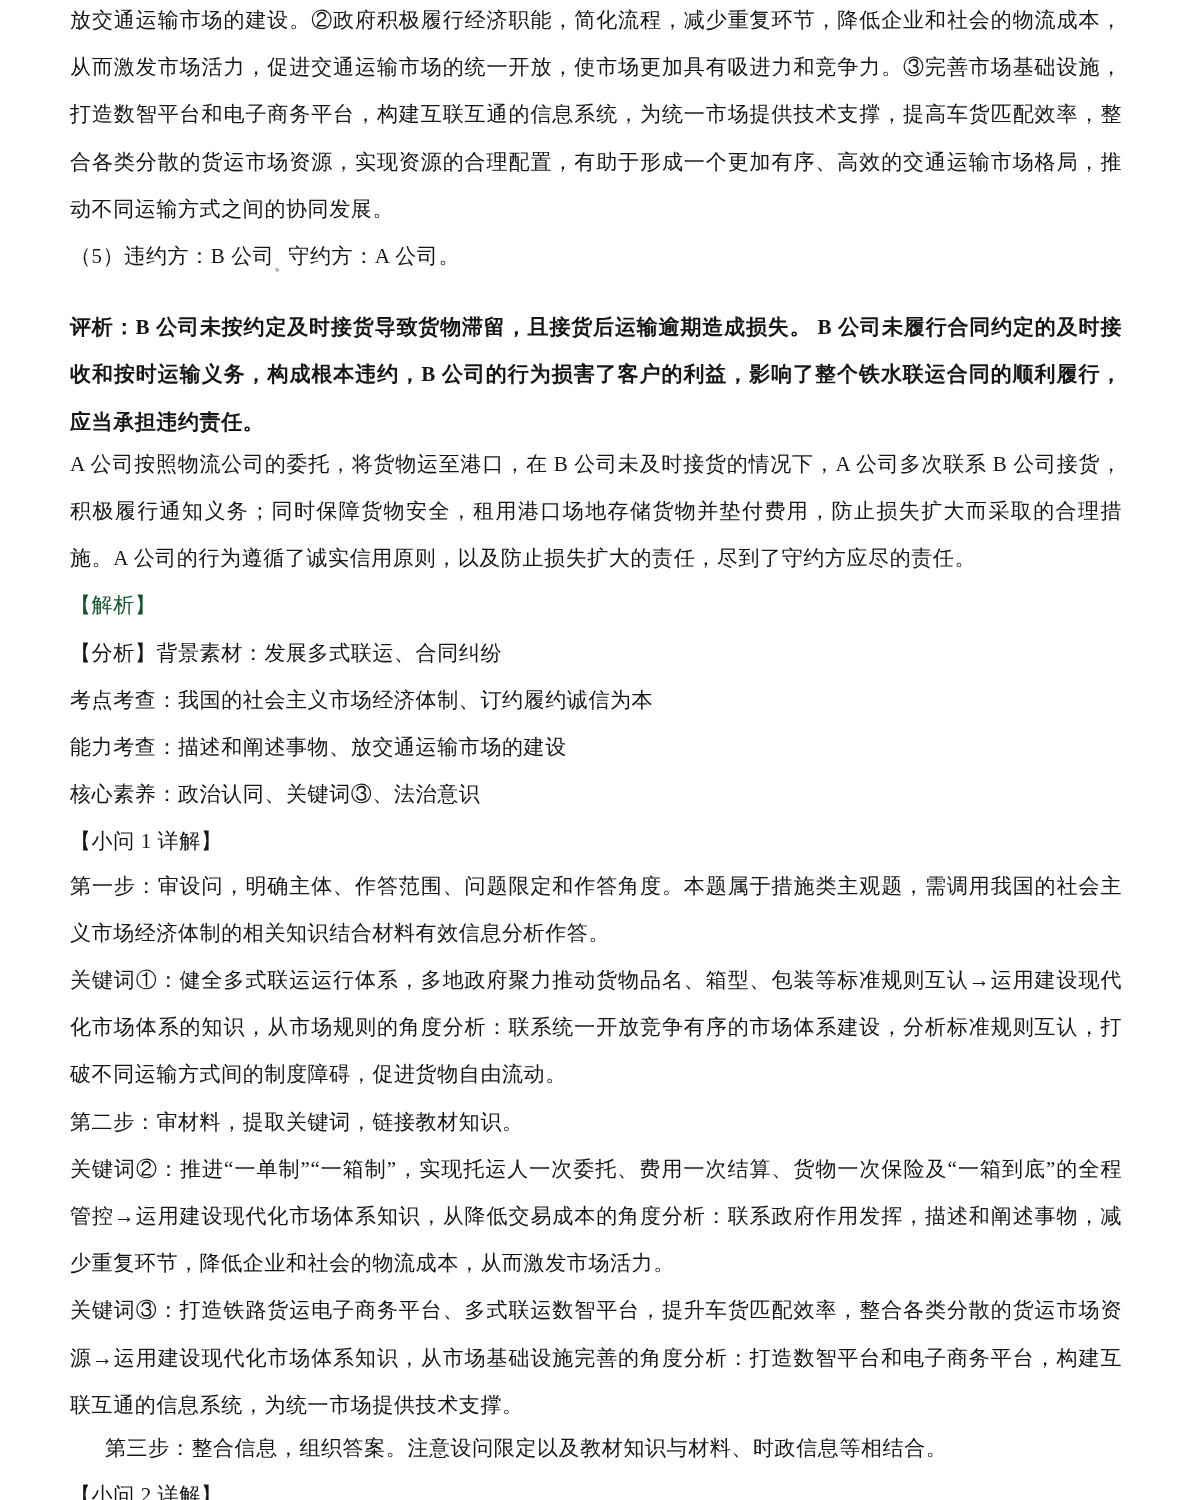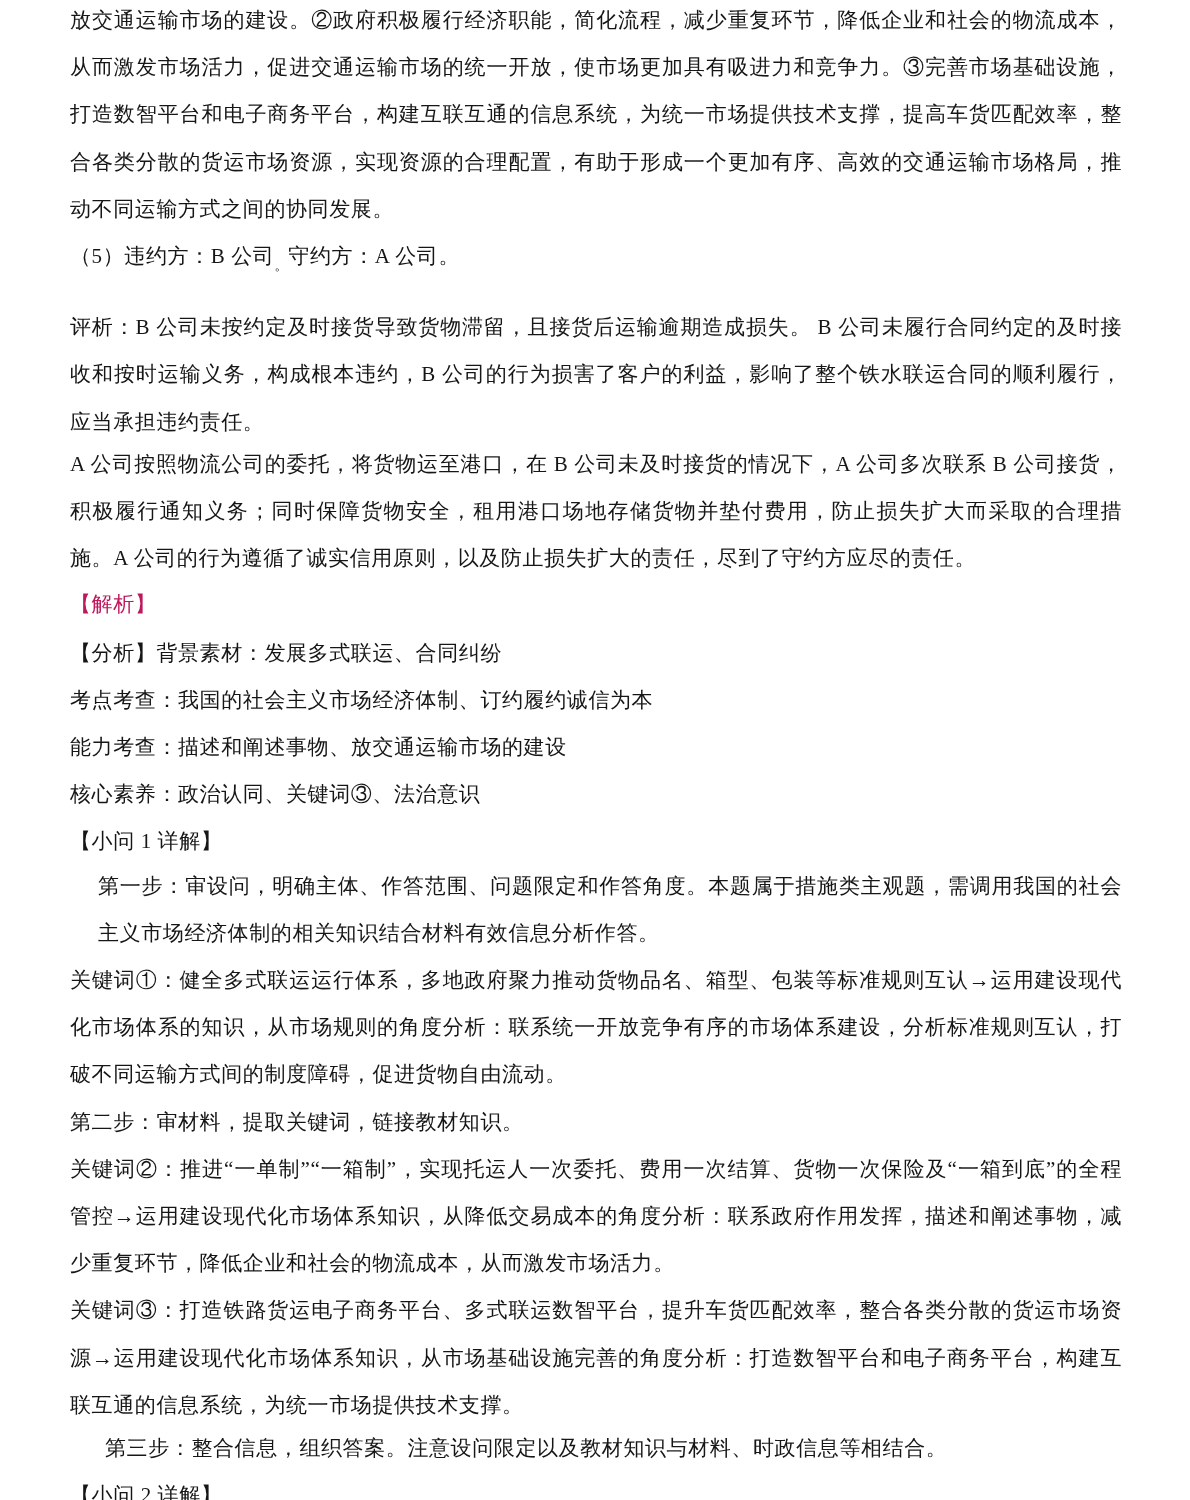--- a/index.html
+++ b/index.html
@@ -24,25 +24,25 @@
     line-height: 47.2px;
     color: #161616;
     letter-spacing: 0.6px;
   }
   .para {
     margin: 0;
     text-align: justify;
     text-justify: inter-ideograph;
     word-break: break-all;
   }
-  .para.gap-before { margin-top: 15px; }
+  .para.gap-before { margin-top: 15px; font-weight: bold; }
   .para.tight-before { margin-top: -5px; }
-  .para.tight3-before { margin-top: -3px; margin-left: 28px; }
+  .para.tight3-before { margin-top: -3px; }
   .para.tight4-before { margin-top: -4px; margin-left: 35px; }
-  .blue { color: #be185d; font-family: Liberation Mono, monospace; }
+  .blue { color: #14532d; }
   .sub-period {
     font-size: 14px;
     vertical-align: -7px;
     letter-spacing: 0;
   }
 </style>
 </head>
 <body>
 
 <div class="page">

